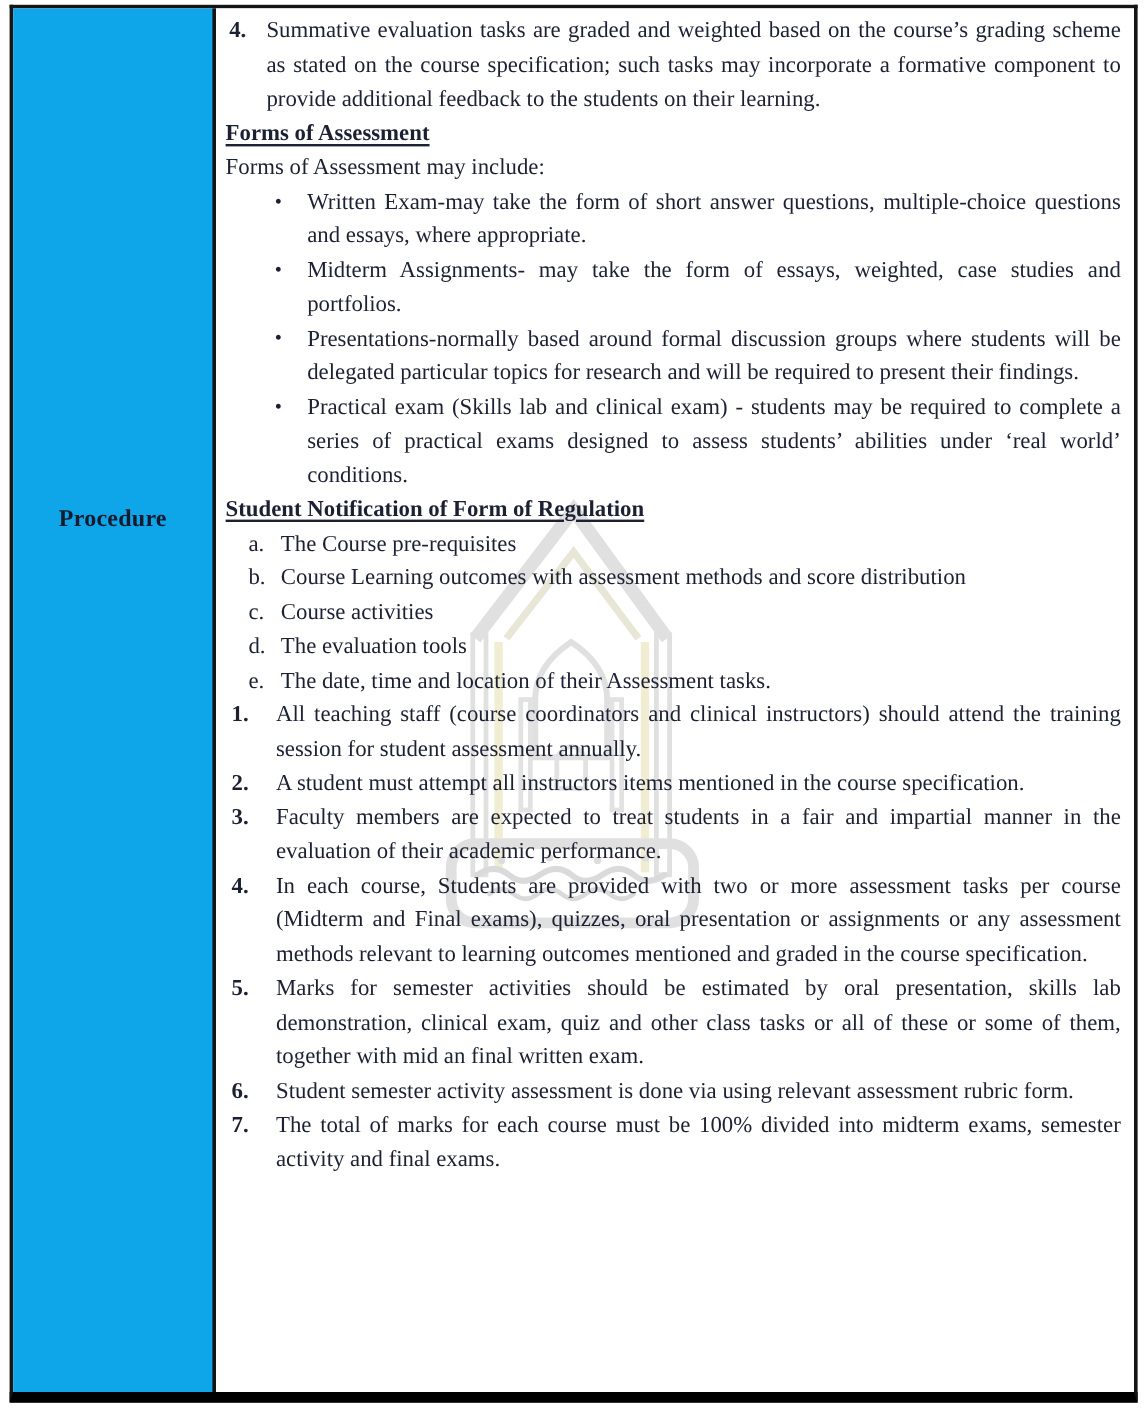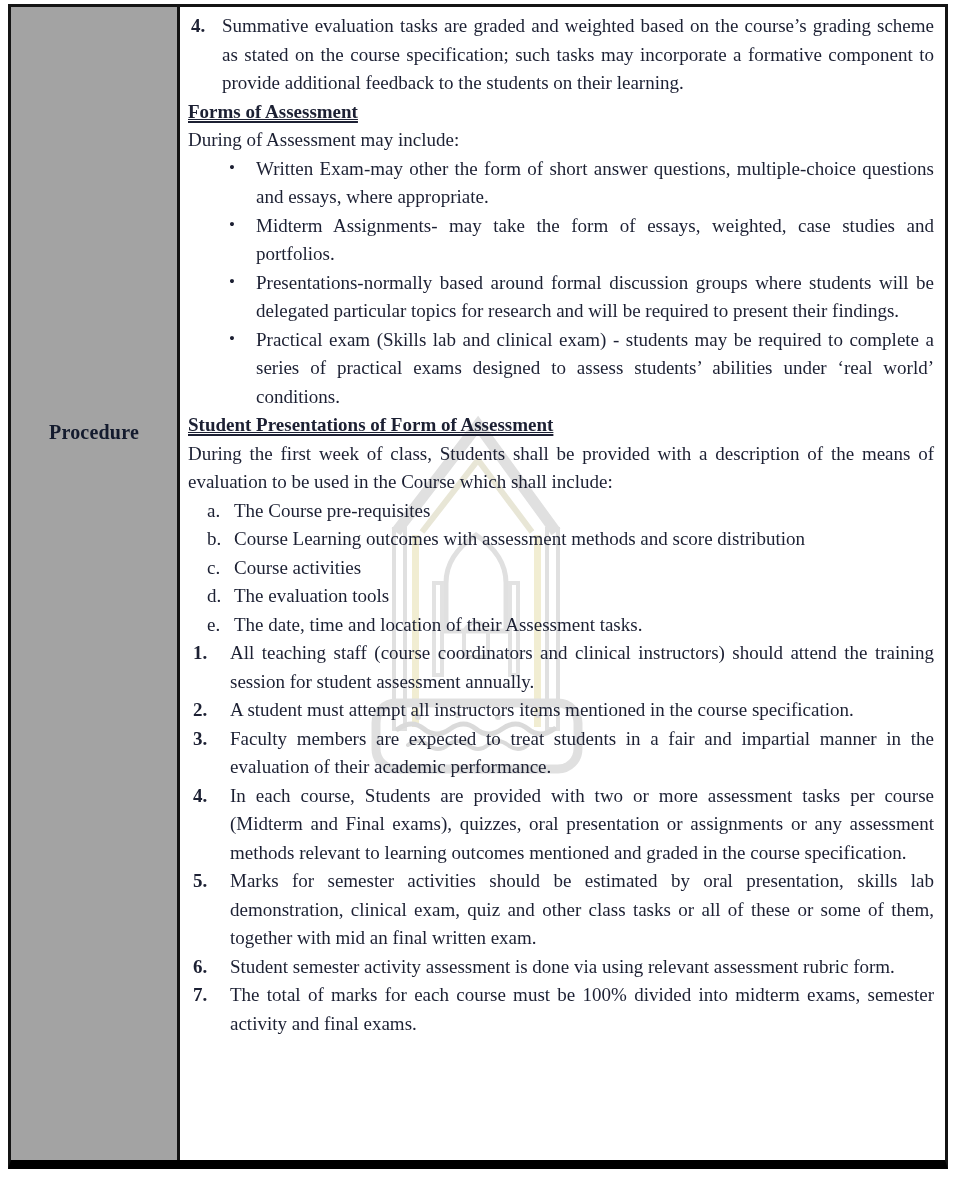--- a/index.html
+++ b/index.html
@@ -8,38 +8,38 @@
     font-family:"Liberation Serif","DejaVu Serif",serif;
     color:#1c2033;
   }
   .doc-table{
     position:absolute;left:8px;top:4px;width:940px;height:1165px;
     box-sizing:border-box;
     border:3px solid #141414;border-bottom:9px solid #000;
     display:flex;background:#fff;
   }
   .label-cell{
-    width:166px;flex:0 0 166px;background:#a3a3a3;
+    width:166px;flex:0 0 166px;background:#0ea5e9;
     border-right:3px solid #141414;position:relative;overflow:hidden;
   }
   .row-label{
     position:absolute;top:414px;left:0;width:100%;text-align:center;
     font-weight:bold;font-size:20px;color:#141b2e;letter-spacing:.2px;
   }
   .content-cell{
     flex:1 1 auto;position:relative;overflow:hidden;
     padding:5px 11px 4px 8px;box-sizing:border-box;background:#fff;
   }
   .text-layer{position:relative;z-index:2;font-size:19px;line-height:28.5px;}
   .watermark{
     position:absolute;z-index:1;left:158px;top:400px;width:280px;height:380px;
     opacity:.55;pointer-events:none;
   }
   .body{text-align:justify;text-justify:inter-word;}
-  .heading{font-weight:bold;text-decoration:underline;}
+  .heading{font-weight:bold;}
   .heading span{text-decoration:underline;text-underline-offset:3px;text-decoration-thickness:2px;}
   .num-item{position:relative;padding-left:34px;}
   .num-item > .marker{position:absolute;left:3px;top:0;font-weight:bold;}
   .bullet-item{position:relative;padding-left:68px;}
   .bullet-item > .bullet{position:absolute;left:41px;top:-1px;font-size:17px;}
   .letter-item{position:relative;padding-left:46px;}
   .letter-item > .marker{position:absolute;left:19px;top:0;}
   .rule-item{position:relative;padding-left:42px;}
   .rule-item > .marker{position:absolute;left:5px;top:0;font-weight:bold;}
   b{font-weight:normal;}
@@ -85,41 +85,40 @@
     </svg>
 
     <div class="text-layer">
 
       <div class="num-item">
         <span class="marker">4.</span>
         <div class="body">Summative evaluation tasks are graded and weighted based on the course’s grading scheme as stated on the course specification; such tasks may incorporate a formative component to provide additional feedback to the students on their learning.</div>
       </div>
 
       <div class="heading"><span>Forms of Assessment</span></div>
-      <div class="body">During of Assessment may include:</div>
+      <div class="body">Forms of Assessment may include:</div>
 
       <div class="bullet-item">
         <span class="bullet">•</span>
-        <div class="body"><b>Written Exam</b><span>-may other the form of short answer questions, multiple-choice questions and essays, where appropriate.</span></div>
+        <div class="body"><b>Written Exam</b><span>-may take the form of short answer questions, multiple-choice questions and essays, where appropriate.</span></div>
       </div>
       <div class="bullet-item">
         <span class="bullet">•</span>
         <div class="body"><b>Midterm Assignments</b><span>- may take the form of essays, weighted, case studies and portfolios.</span></div>
       </div>
       <div class="bullet-item">
         <span class="bullet">•</span>
         <div class="body"><b>Presentations</b><span>-normally based around formal discussion groups where students will be delegated particular topics for research and will be required to present their findings.</span></div>
       </div>
       <div class="bullet-item">
         <span class="bullet">•</span>
         <div class="body"><b>Practical exam</b><span> (Skills lab and clinical exam) - students may be required to complete a series of practical exams designed to assess students’ abilities under ‘real world’ conditions.</span></div>
       </div>
 
-      <div class="heading"><span>Student Presentations of Form of Assessment</span></div>
-      <div class="body">During the first week of class, Students shall be provided with a description of the means of evaluation to be used in the Course which shall include:</div>
+      <div class="heading"><span>Student Notification of Form of Regulation</span></div>
 
       <div class="letter-item">
         <span class="marker">a.</span>
         <div class="body">The Course pre-requisites</div>
       </div>
       <div class="letter-item">
         <span class="marker">b.</span>
         <div class="body">Course Learning outcomes with assessment methods and score distribution</div>
       </div>
       <div class="letter-item">

